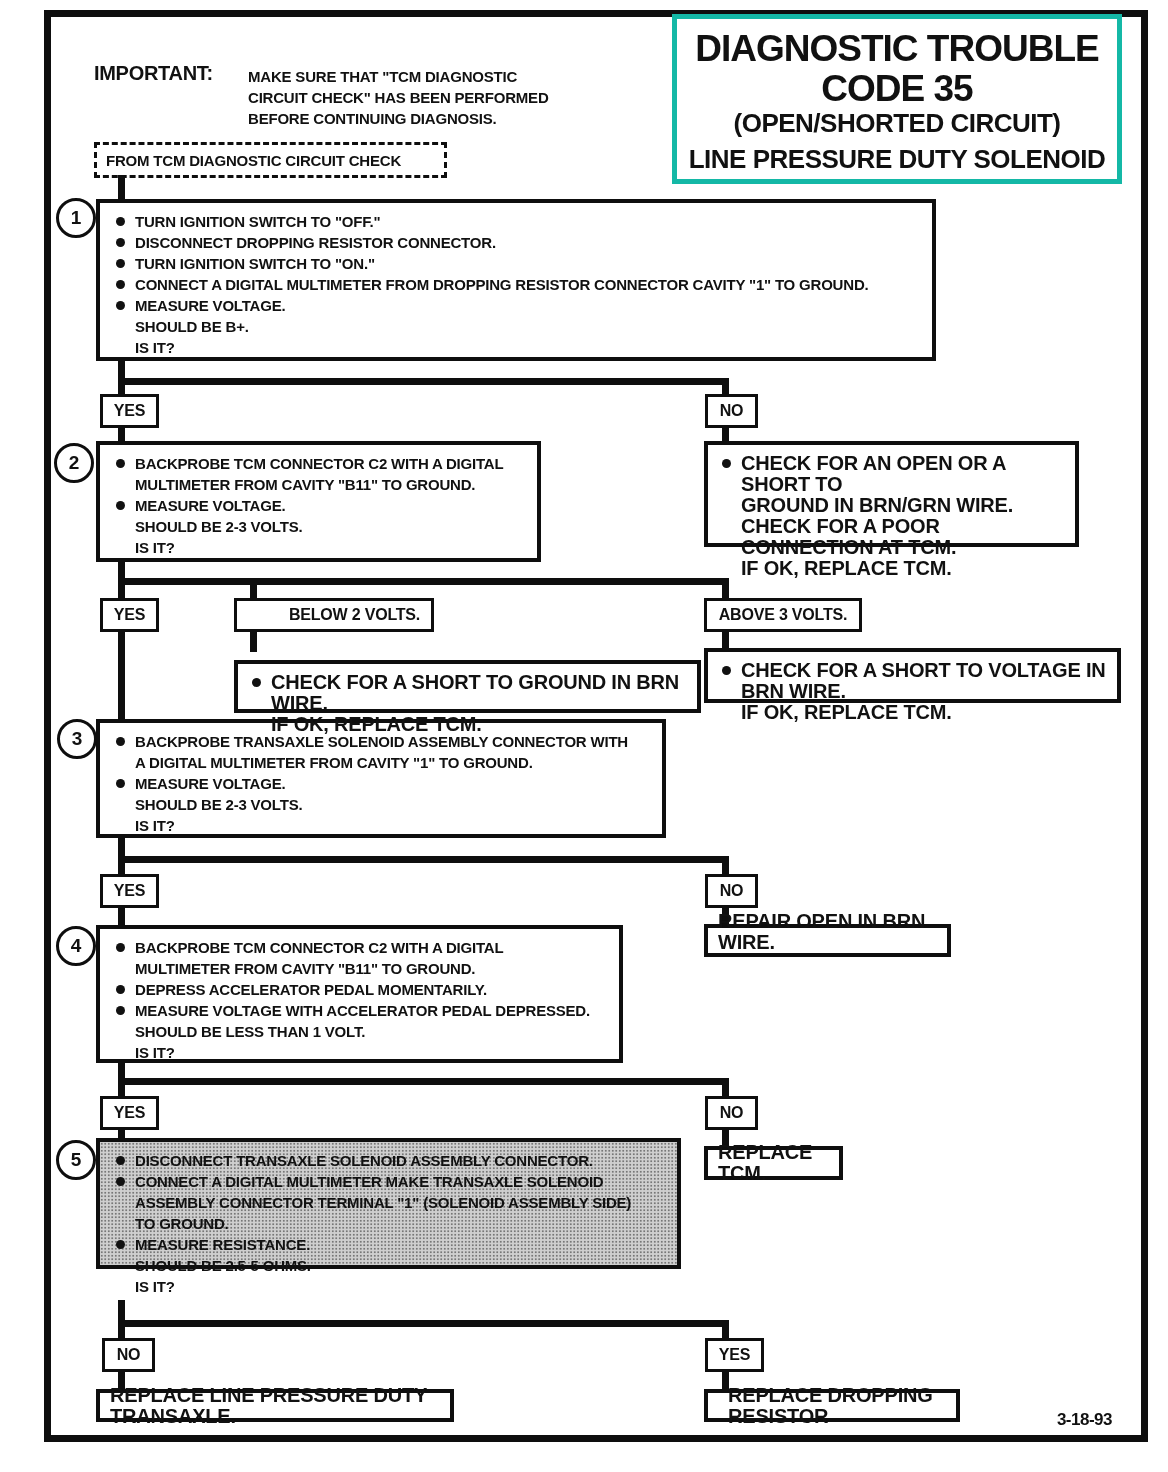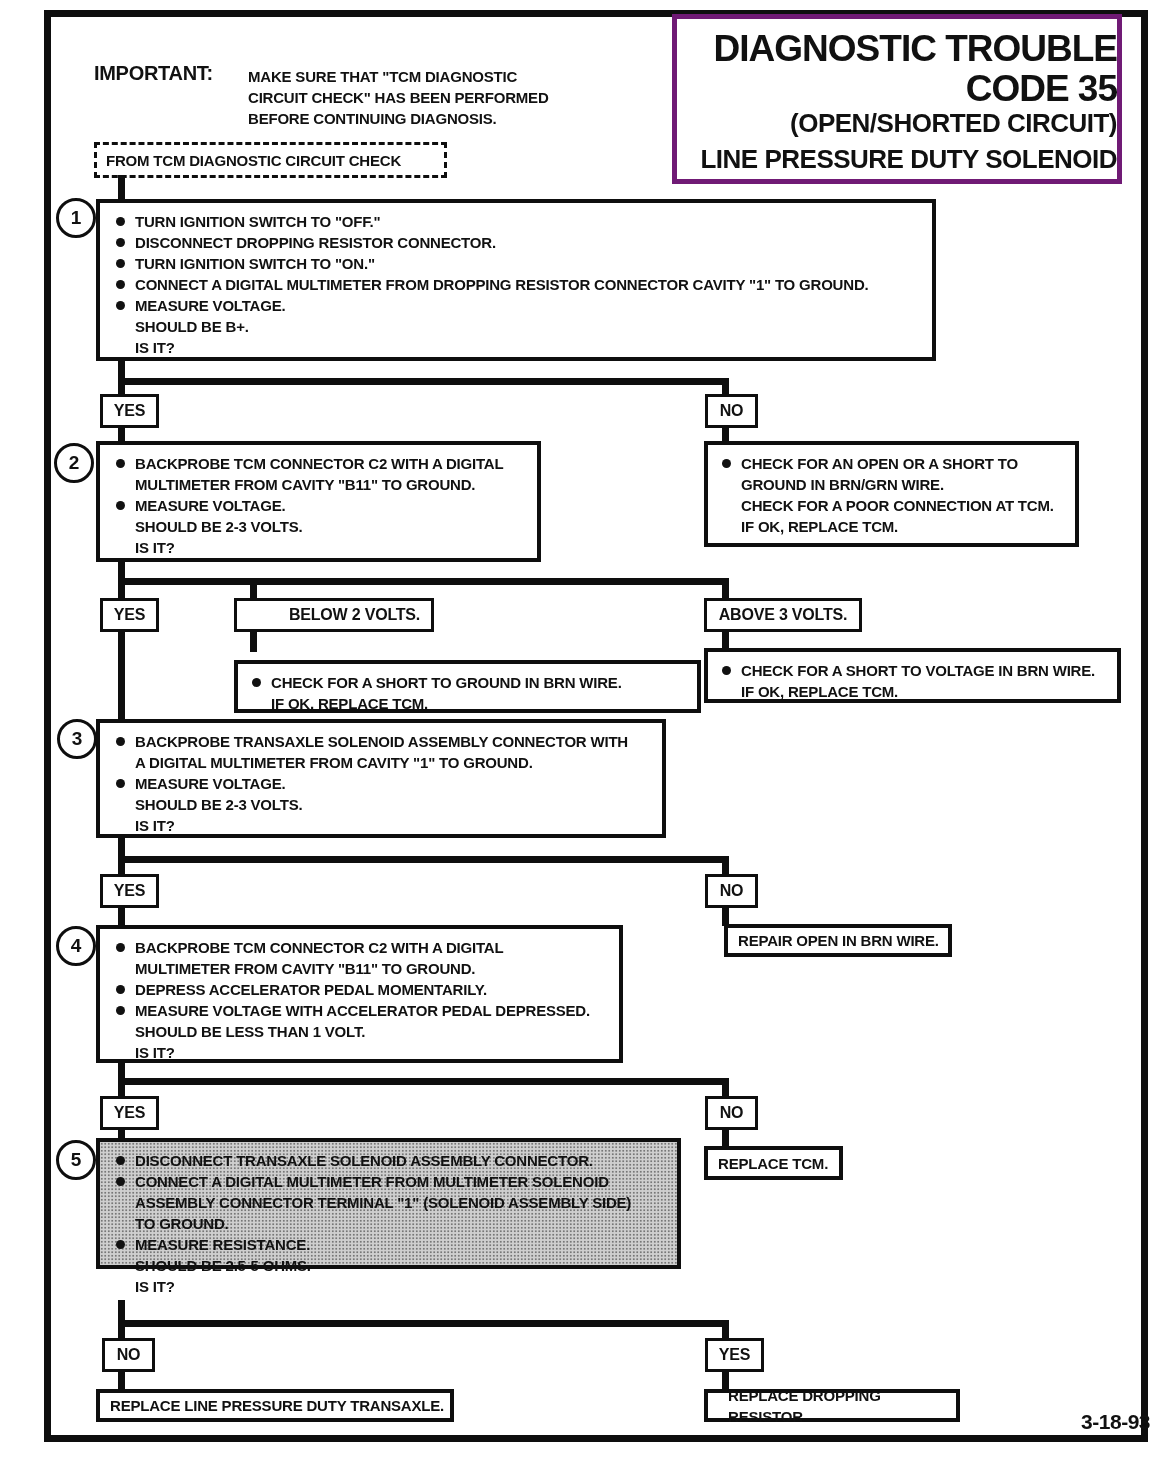--- a/index.html
+++ b/index.html
@@ -7,22 +7,22 @@
     position:relative;width:1168px;height:1472px;background:#fff;
     font-family:"Liberation Sans", sans-serif;font-weight:700;color:#111;
     overflow:hidden;
   }
   .abs{position:absolute;}
   .frame{
     left:44px;top:10px;width:1090px;height:1418px;
     border:7px solid #0e0e0e;background:transparent;
   }
   .titlebox{
-    left:672px;top:14px;width:450px;height:170px;border:5px solid #701a75;
-    background:#fff;text-align:right;padding-top:10px;box-sizing:border-box;
+    left:672px;top:14px;width:450px;height:170px;border:5px solid #14b8a6;
+    background:#fff;text-align:center;padding-top:10px;box-sizing:border-box;
   }
   .title-main{font-size:37px;line-height:40px;letter-spacing:-1px;}
   .title-sub{font-size:26px;line-height:29px;letter-spacing:-0.5px;margin-top:7px;}
   .imp-label{left:94px;top:62px;font-size:20px;letter-spacing:-0.3px;}
   .imp-text{left:248px;top:66px;width:340px;font-size:15px;line-height:21px;letter-spacing:-0.2px;}
   .startbox{
     left:94px;top:142px;width:338px;height:30px;border:3px dashed #0e0e0e;
     display:flex;align-items:center;padding-left:9px;font-size:15px;letter-spacing:-0.2px;background:#fff;
   }
   .stepbox{
@@ -41,25 +41,25 @@
     width:34px;height:34px;border:3px solid #0e0e0e;border-radius:50%;
     background:#fff;display:flex;align-items:center;justify-content:center;
     font-size:19px;z-index:3;
   }
   .lbl{
     border:3px solid #0e0e0e;background:#fff;display:flex;align-items:center;
     justify-content:center;font-size:16px;letter-spacing:-0.2px;height:28px;box-sizing:content-box;z-index:2;
   }
   .resbox{
     border:4px solid #0e0e0e;background:#fff;box-sizing:border-box;
-    padding:8px 8px 6px 10px;font-size:15px;line-height:21px;letter-spacing:-0.2px;z-index:2;
+    padding:8px 8px 6px 10px;font-size:20px;line-height:21px;letter-spacing:-0.2px;z-index:2;
   }
   .resbox.single{display:flex;align-items:center;padding:0 0 0 10px;}
   .line{background:#0e0e0e;z-index:1;}
-  .date{left:1064px;top:1410px;width:86px;text-align:right;font-size:21px;letter-spacing:-0.5px;z-index:5;background:transparent;}
+  .date{left:1026px;top:1410px;width:86px;text-align:right;font-size:17px;letter-spacing:-0.5px;z-index:5;background:transparent;}
 </style>
 </head>
 <body>
 
 <div id="page">
 
   <div class="abs frame"></div>
 
   <div class="abs titlebox">
     <div class="title-main">DIAGNOSTIC TROUBLE</div>
@@ -235,21 +235,21 @@
       </div>
     <div class="row">
         <span class="bullet none"></span>
         <span>IS IT?</span>
       </div>
   </div>
 
   <div class="abs lbl" style="left:100px;top:874px;width:53px;">YES</div>
   <div class="abs lbl" style="left:705px;top:874px;width:47px;">NO</div>
 
-  <div class="abs resbox single" style="left:724px;top:924px;width:228px;height:33px;">
+  <div class="abs resbox single" style="left:704px;top:924px;width:247px;height:33px;align-items:flex-end;">
     <span>REPAIR OPEN IN BRN WIRE.</span>
   </div>
 
   <div class="abs cnum" style="left:56px;top:926px;">4</div>
   <div class="abs stepbox" style="left:96px;top:925px;width:527px;height:138px;">
     <div class="row">
         <span class="bullet"></span>
         <span>BACKPROBE TCM CONNECTOR C2 WITH A DIGITAL</span>
       </div>
     <div class="row">
@@ -282,21 +282,21 @@
   </div>
 
   <div class="abs cnum" style="left:56px;top:1140px;">5</div>
   <div class="abs stepbox shaded" style="left:96px;top:1138px;width:585px;height:131px;">
     <div class="row">
         <span class="bullet"></span>
         <span>DISCONNECT TRANSAXLE SOLENOID ASSEMBLY CONNECTOR.</span>
       </div>
     <div class="row">
         <span class="bullet"></span>
-        <span>CONNECT A DIGITAL MULTIMETER FROM MULTIMETER SOLENOID</span>
+        <span>CONNECT A DIGITAL MULTIMETER MAKE TRANSAXLE SOLENOID</span>
       </div>
     <div class="row">
         <span class="bullet none"></span>
         <span>ASSEMBLY CONNECTOR TERMINAL "1" (SOLENOID ASSEMBLY SIDE)</span>
       </div>
     <div class="row">
         <span class="bullet none"></span>
         <span>TO GROUND.</span>
       </div>
     <div class="row">

